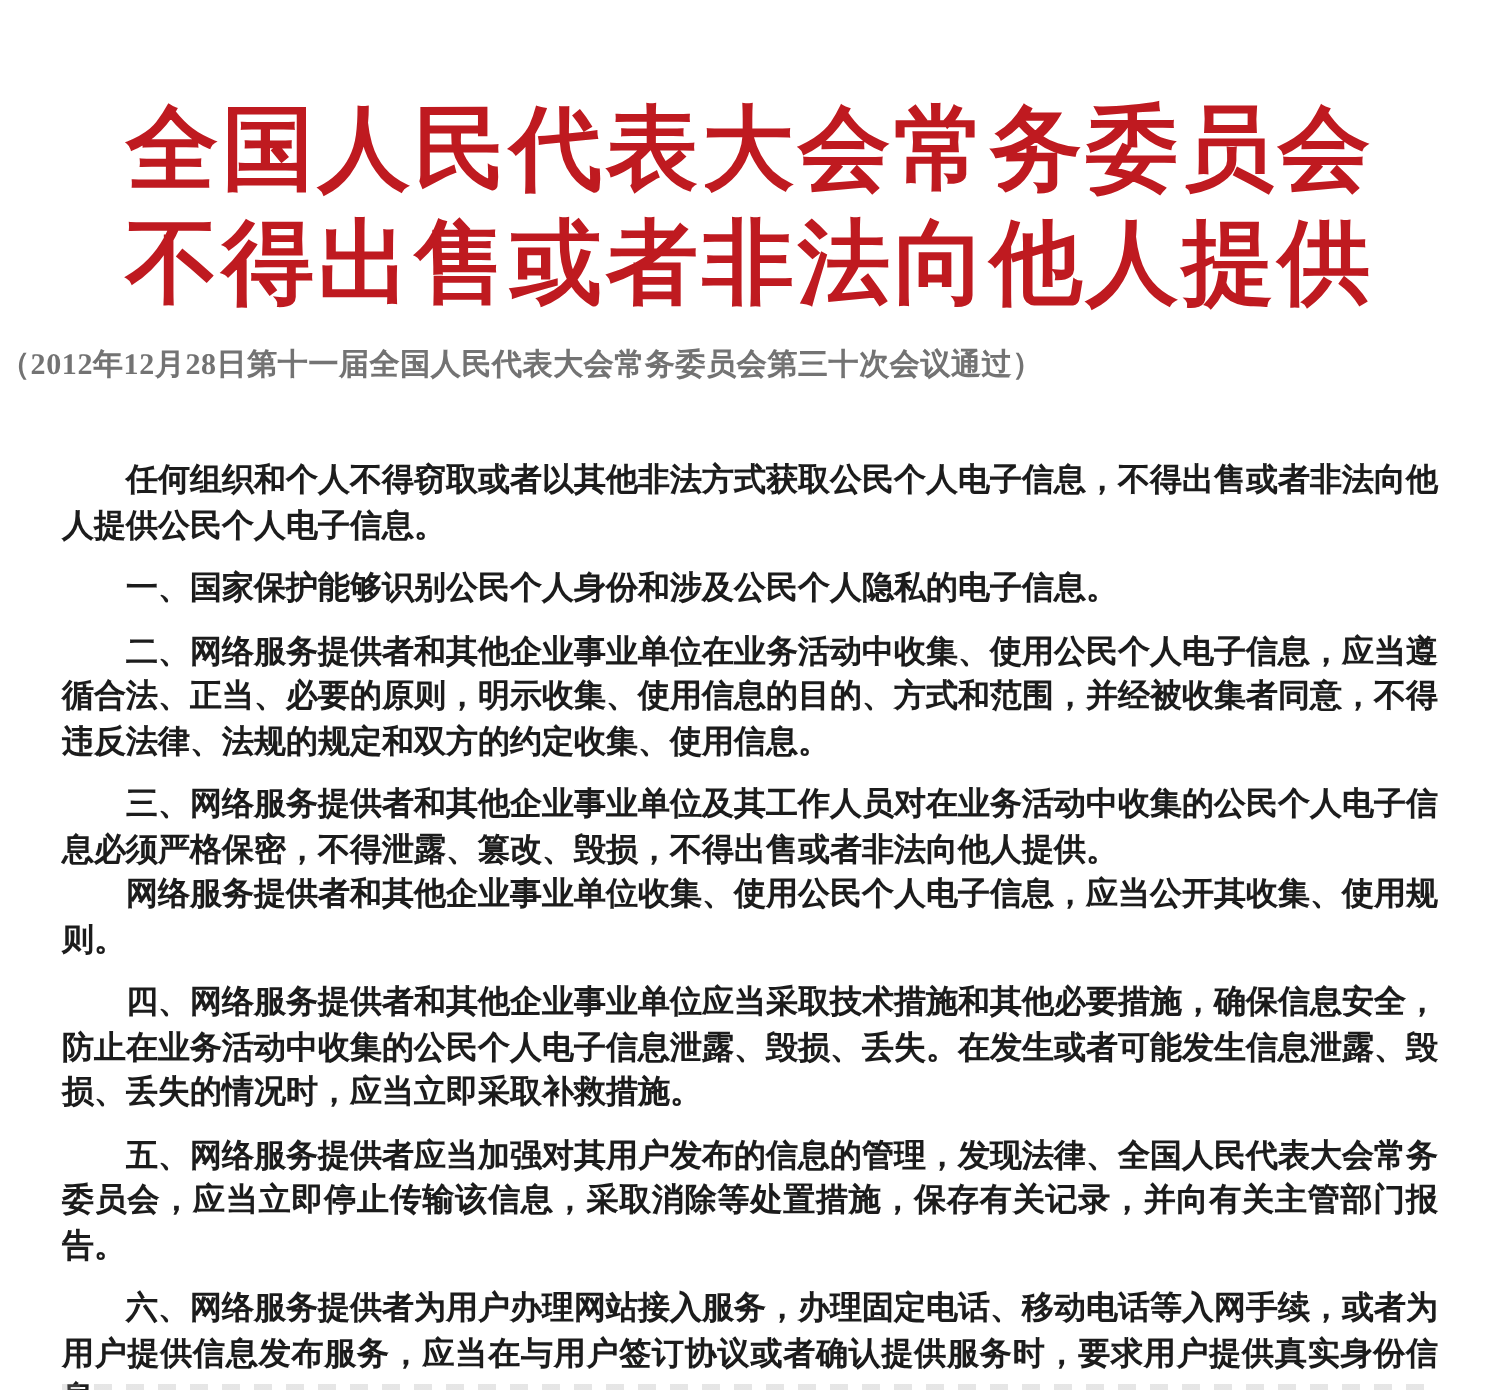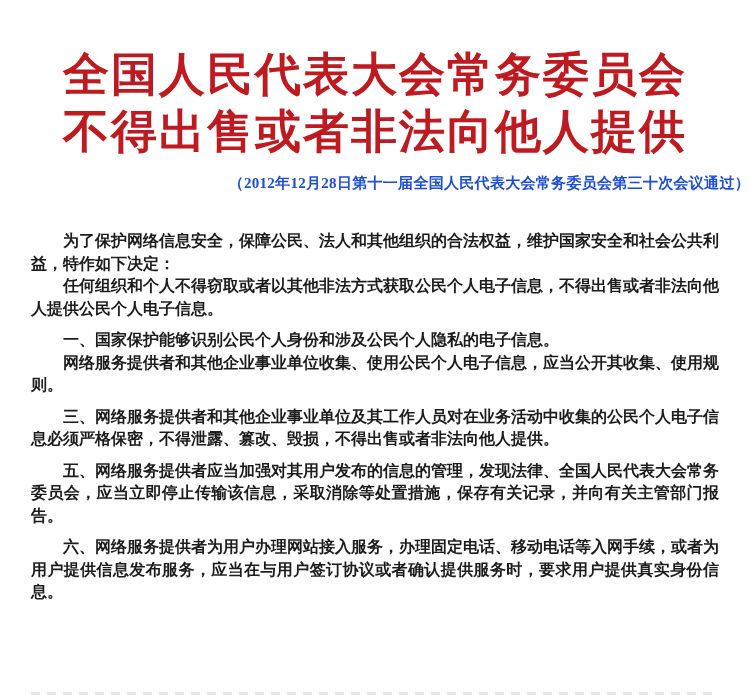--- a/index.html
+++ b/index.html
@@ -29,25 +29,25 @@
     line-height: 57px;
     letter-spacing: 2px;
     text-align: center;
   }
   .doc-title .t-line {
     display: block;
     white-space: nowrap;
   }
   .doc-subtitle {
     margin: 13px 0 0 0;
-    color: #1d4ed8;
+    color: #737373;
     font-size: 15px;
     font-weight: 600;
     line-height: 20px;
-    text-align: right;
+    text-align: left;
     letter-spacing: 0.3px;
   }
   
   .doc-body {
     margin-top: 37px;
     padding: 0 31px;
     color: #1c1c1c;
     font-size: 16px;
     font-weight: 700;
     line-height: 22.5px;
@@ -82,24 +82,25 @@
 
   <header class="doc-header">
     <h1 class="doc-title">
       <span class="t-line">全国人民代表大会常务委员会</span>
       <span class="t-line">不得出售或者非法向他人提供</span>
     </h1>
     <p class="doc-subtitle">（2012年12月28日第十一届全国人民代表大会常务委员会第三十次会议通过）</p>
   </header>
 
   <main class="doc-body">
-    <p class="para">为了保护网络信息安全，保障公民、法人和其他组织的合法权益，维护国家安全和社会公共利益，特作如下决定：</p>
     <p class="para">任何组织和个人不得窃取或者以其他非法方式获取公民个人电子信息，不得出售或者非法向他人提供公民个人电子信息。</p>
     <p class="para item-gap">一、国家保护能够识别公民个人身份和涉及公民个人隐私的电子信息。</p>
+    <p class="para item-gap">二、网络服务提供者和其他企业事业单位在业务活动中收集、使用公民个人电子信息，应当遵循合法、正当、必要的原则，明示收集、使用信息的目的、方式和范围，并经被收集者同意，不得违反法律、法规的规定和双方的约定收集、使用信息。</p>
+    <p class="para item-gap">三、网络服务提供者和其他企业事业单位及其工作人员对在业务活动中收集的公民个人电子信息必须严格保密，不得泄露、篡改、毁损，不得出售或者非法向他人提供。</p>
     <p class="para">网络服务提供者和其他企业事业单位收集、使用公民个人电子信息，应当公开其收集、使用规则。</p>
-    <p class="para item-gap">三、网络服务提供者和其他企业事业单位及其工作人员对在业务活动中收集的公民个人电子信息必须严格保密，不得泄露、篡改、毁损，不得出售或者非法向他人提供。</p>
+    <p class="para item-gap">四、网络服务提供者和其他企业事业单位应当采取技术措施和其他必要措施，确保信息安全，防止在业务活动中收集的公民个人电子信息泄露、毁损、丢失。在发生或者可能发生信息泄露、毁损、丢失的情况时，应当立即采取补救措施。</p>
     <p class="para item-gap">五、网络服务提供者应当加强对其用户发布的信息的管理，发现法律、全国人民代表大会常务委员会，应当立即停止传输该信息，采取消除等处置措施，保存有关记录，并向有关主管部门报告。</p>
     <p class="para item-gap">六、网络服务提供者为用户办理网站接入服务，办理固定电话、移动电话等入网手续，或者为用户提供信息发布服务，应当在与用户签订协议或者确认提供服务时，要求用户提供真实身份信息。</p>
   </main>
 
   <div class="clipped-row"></div>
 
 </div>
 
 </body></html>

